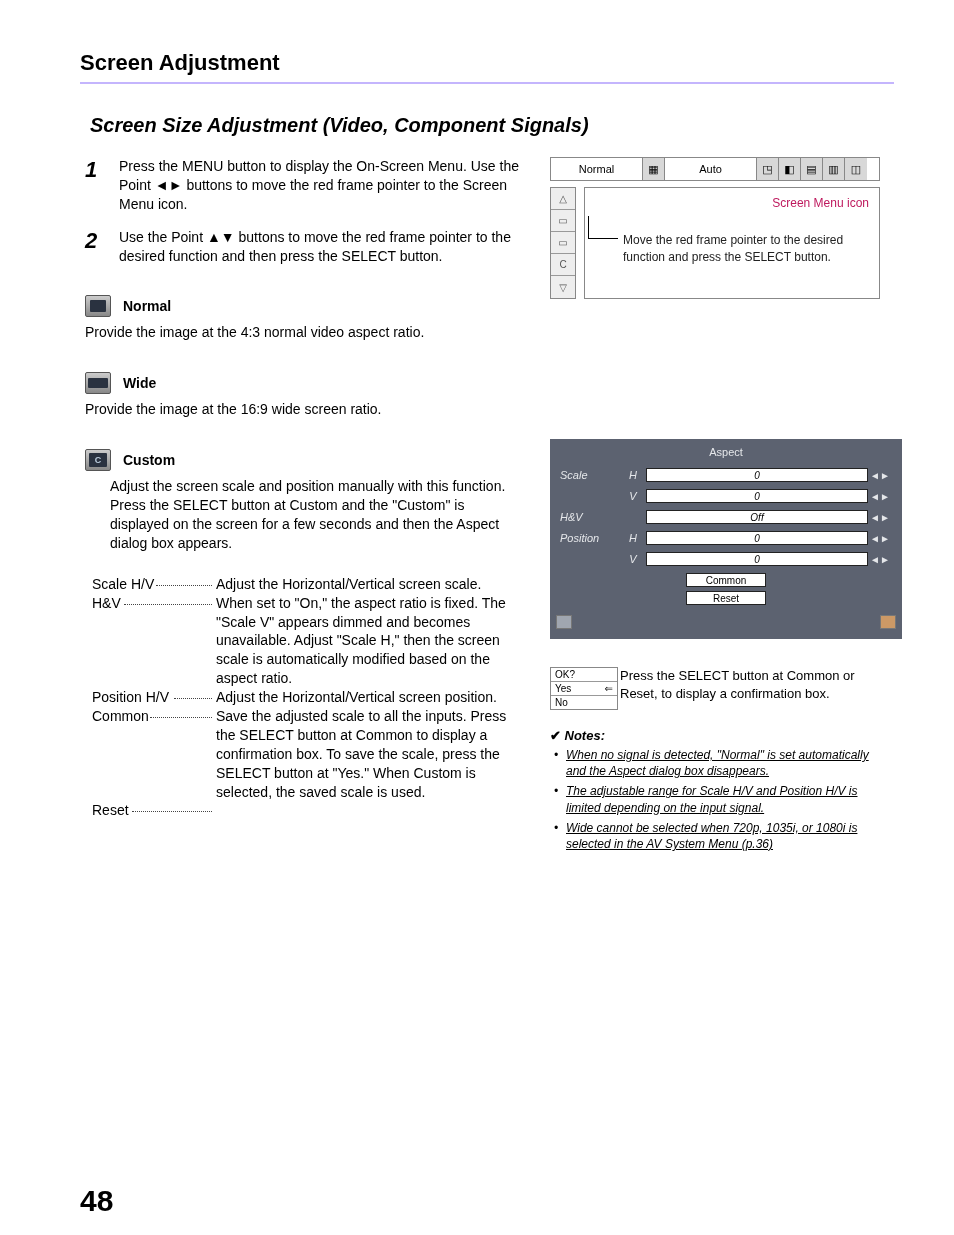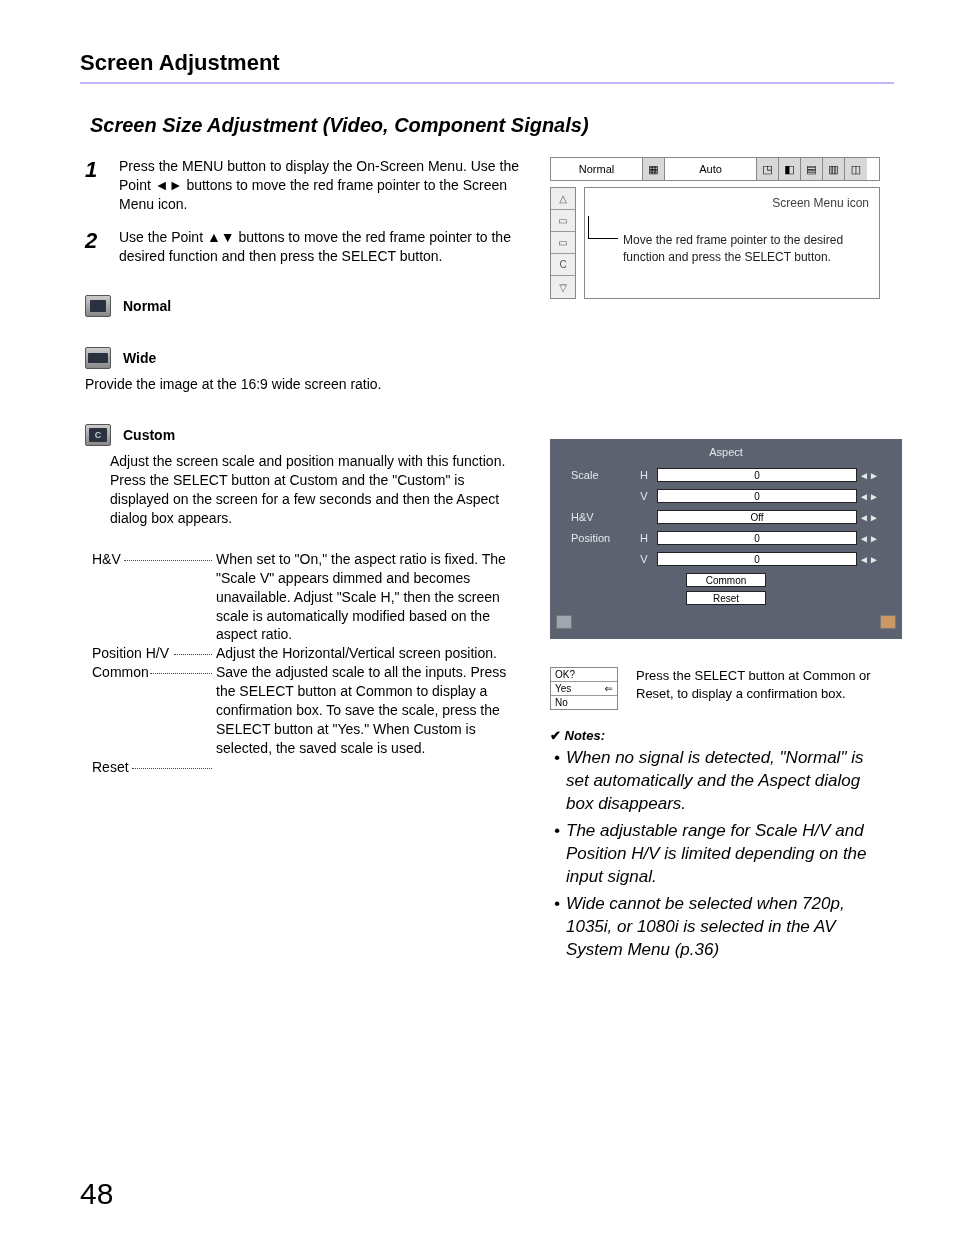--- a/index.html
+++ b/index.html
@@ -122,83 +122,83 @@
   }
   .osd-body-wrap { display:flex; gap: 8px;}
   .osd-body {
     flex:1;
     border:1px solid #888;
     background:#fff;
     padding:8px 10px;
     font-size:12px;
     position:relative;
   }
-  .osd-label1 { text-align:right; margin-bottom: 22px; color:#404040;}
+  .osd-label1 { text-align:right; margin-bottom: 22px; color:#be185d;}
   .osd-label2 { margin-left: 28px; line-height:1.4; color:#222;}
   .osd-line {
     position:absolute; left: 3px; top: 50px; width: 30px; height: 1px; background:#000;
   }
   .osd-line::before{
     content:""; position:absolute; left:0; top:-22px; width:1px; height:22px; background:#000;
   }
   .aspect-panel {
     width: 352px;
     background:#5c6270;
     color:#e5e7ea;
     font-size:11px;
     padding: 4px 6px 10px 6px;
     margin-top: 140px;
   }
   .aspect-title { text-align:center; padding: 3px 0 6px 0;}
-  .asp-row { display:flex; align-items:center; height:20px; margin:1px 15px;}
+  .asp-row { display:flex; align-items:center; height:20px; margin:1px 4px;font-style:italic;}
   .asp-label-l { width:60px;}
   .asp-label-r { width:26px; text-align:center;}
   .asp-val {
     flex:1; height:14px; background:#fff; color:#000;
     border:1px solid #222;
     display:flex; align-items:center; justify-content:center;
     font-size:10px;
   }
   .asp-arrows { width:24px; text-align:center; font-size:10px;}
   .asp-btn-row { display:flex; justify-content:center; margin-top:4px;}
   .asp-btn {
     width:80px; height:14px; background:#fff; color:#000;
     border:1px solid #222; font-size:10px;
     display:flex;align-items:center;justify-content:center;
   }
   .asp-footer { display:flex; justify-content:space-between; margin-top:10px;}
   .asp-footer .ficon{ width:16px;height:14px;background:#a0a6b0;border:1px solid #777;}
   .confirm-wrap {
-    display:flex; gap:18px; margin-top:28px; align-items:flex-start;
+    display:flex; gap:2px; margin-top:28px; align-items:flex-start;
   }
   .confirm-box {
     width:68px; border:1px solid #888; font-size:10px;
   }
   .confirm-box .c-row{
     background:#fff; border-bottom:1px solid #999;
     padding:1px 4px; display:flex; justify-content:space-between; align-items:center;
   }
   .confirm-box .c-row:last-child{ border-bottom:none;}
   .confirm-text { font-size:13px; line-height:1.35; flex:1; }
   .notes-head{
     font-size:13px; font-weight:bold; font-style:italic; margin-top:18px;
   }
   .notes-head::before{ content:"✔ "; font-style:normal;}
   .notes-list {
-    font-size:17px; font-style:italic; line-height:1.35;
-    padding-left:16px; margin-top:4px;
+    font-size:12px; font-style:italic; line-height:1.35;
+    padding-left:16px; margin-top:4px;text-decoration:underline;
   }
   .notes-list li{ list-style:none; position:relative; margin-bottom:4px;}
   .notes-list li::before{ content:"•"; position:absolute; left:-12px;}
   .page-num {
     position:absolute;
     left: 80px;
-    bottom: 24px;
+    bottom: 17px;
     font-size: 30px;
-    font-weight: normal;
+    font-weight: bold;
   }
 </style>
 </head>
 <body>
 
 <div class="page-header">Screen Adjustment</div>
 
 <div class="section-title">Screen Size Adjustment (Video, Component Signals)</div>
 
 <div class="columns">
@@ -213,20 +213,21 @@
       <div class="step-text">Use the Point ▲▼ buttons to move the red frame pointer to the desired function and then press the SELECT button.</div>
     </div>
 
     <div class="mode-block">
       <div class="mode-head">
         <div class="mode-icon">
             <div class="inner-normal"></div>
           </div>
         <div class="mode-title">Normal</div>
       </div>
+      <div class="mode-desc">Provide the image at the 4:3 normal video aspect ratio.</div>
     </div>
 
     <div class="mode-block">
       <div class="mode-head">
         <div class="mode-icon">
             <div class="inner-wide"></div>
           </div>
         <div class="mode-title">Wide</div>
       </div>
       <div class="mode-desc">Provide the image at the 16:9 wide screen ratio.</div>
@@ -237,20 +238,24 @@
         <div class="mode-icon">
             <div class="inner-custom">C</div>
           </div>
         <div class="mode-title">Custom</div>
       </div>
       <div class="mode-desc" style="white-space:pre-line;margin-left:25px;">Adjust the screen scale and position manually with this function.
 Press the SELECT button at Custom and the "Custom" is displayed on the screen for a few seconds and then the Aspect dialog box appears.</div>
     </div>
 
     <div class="param-list">
+      <div class="param-row">
+          <div class="param-label" style="--dots-start:64px"><span>Scale H/V</span></div>
+          <div class="param-val">Adjust the Horizontal/Vertical screen scale.</div>
+        </div>
       <div class="param-row">
           <div class="param-label" style="--dots-start:32px"><span>H&amp;V</span></div>
           <div class="param-val">When set to "On," the aspect ratio is fixed. The "Scale V" appears dimmed and becomes unavailable. Adjust "Scale H," then the screen scale is automatically modified based on the aspect ratio.</div>
         </div>
       <div class="param-row">
           <div class="param-label" style="--dots-start:82px"><span>Position H/V</span></div>
           <div class="param-val">Adjust the Horizontal/Vertical screen position.</div>
         </div>
       <div class="param-row">
           <div class="param-label" style="--dots-start:58px"><span>Common</span></div>

